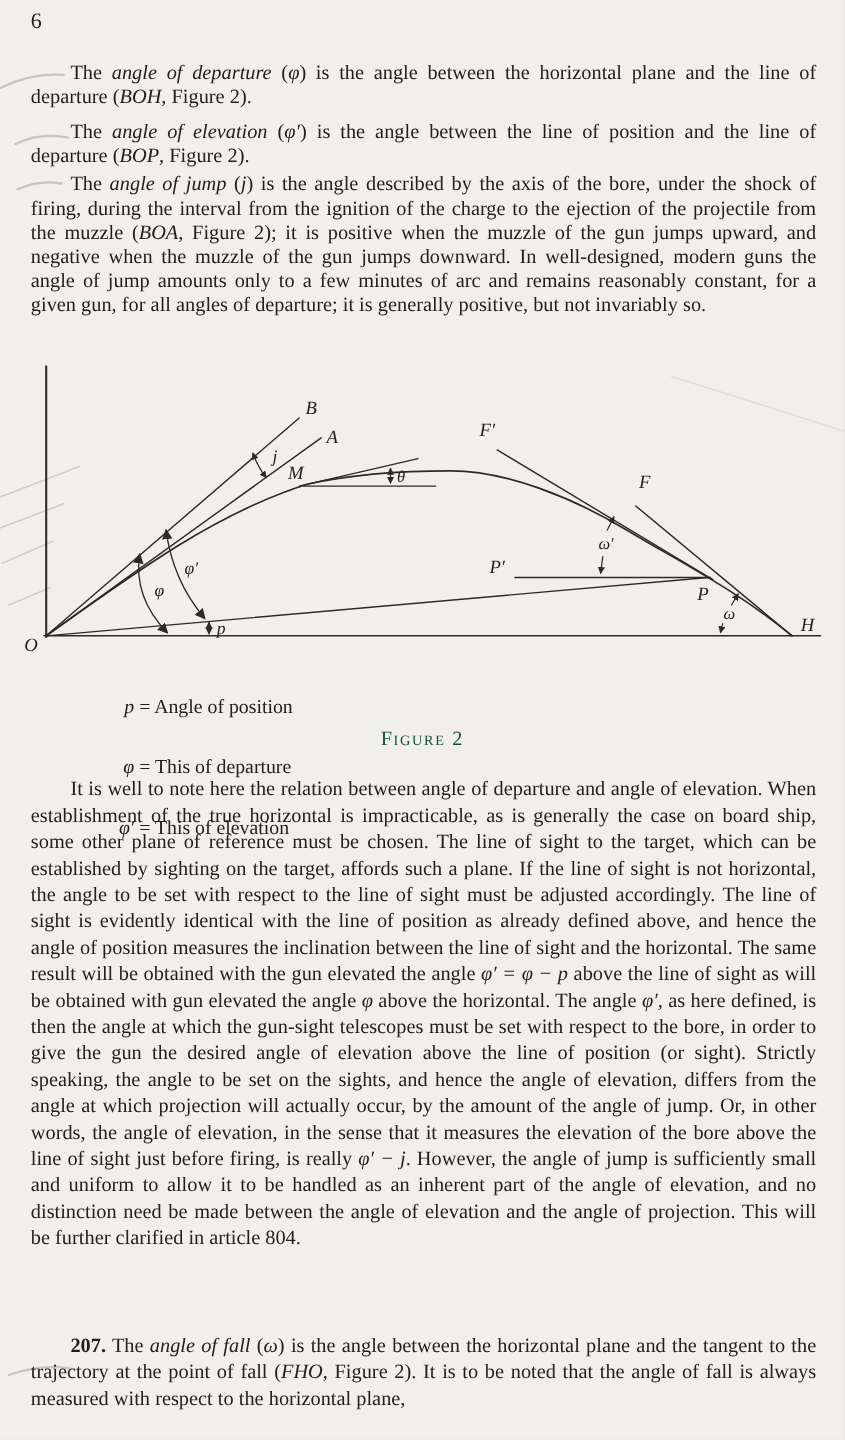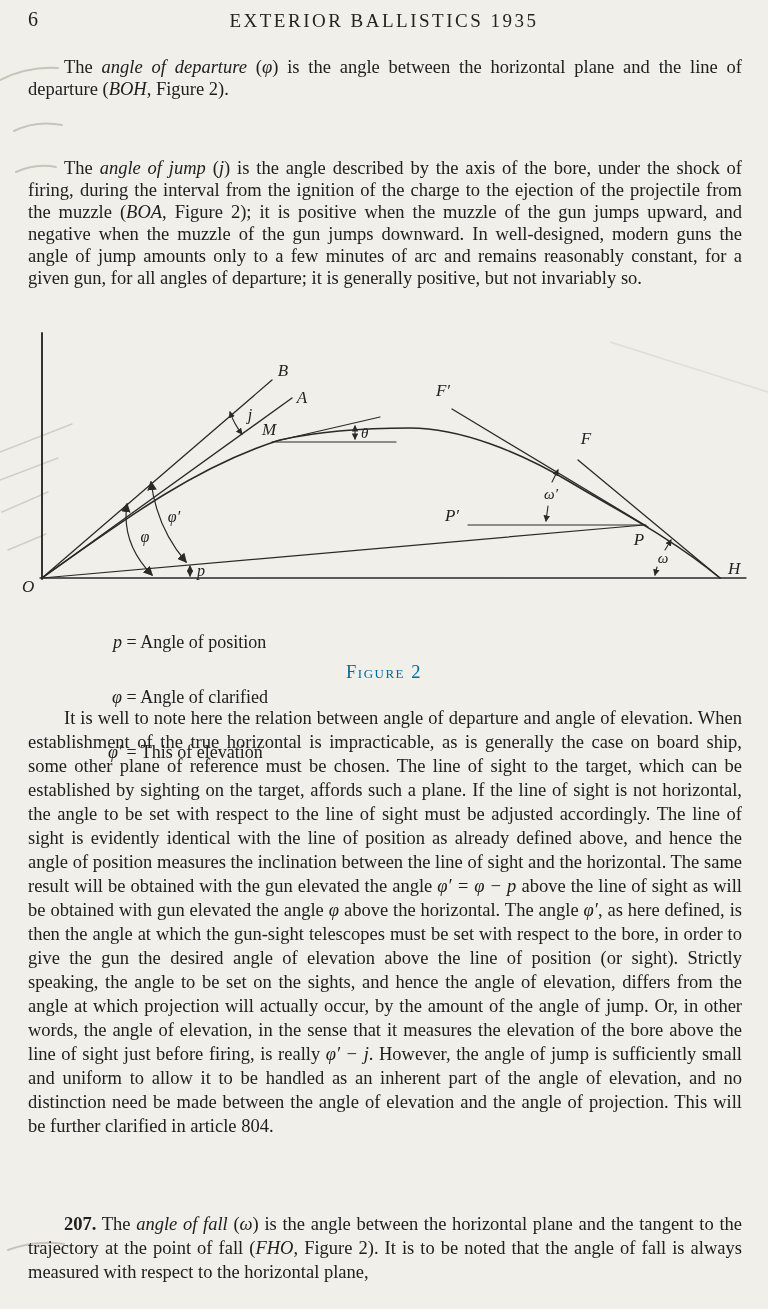--- a/index.html
+++ b/index.html
@@ -39,21 +39,21 @@
   .anglbl{font-size:16px;}
   .anglbl-sm{font-size:15px;}
   #legend{left:0;top:598px;width:768px;font-size:18px;color:#22201d;}
   .legend-col{position:absolute;top:0;}
   #legend-left{left:96px;}
   #legend-right{left:475px;}
   .legend-row{line-height:22px;white-space:nowrap;margin-top:33px;}
   .legend-row span:first-child{display:inline-block;width:26px;text-align:right;}
   #figure-caption{
     left:0;top:662px;width:768px;text-align:center;
-    font-size:18.5px;font-variant:small-caps;letter-spacing:1.5px;color:#0369a1;
+    font-size:18.5px;font-variant:small-caps;letter-spacing:1.5px;color:#14532d;
   }
 </style>
 </head>
 <body>
 
 <div id="page">
 
   <svg id="pencil-overlay" width="768" height="1309" viewBox="0 0 768 1309">
     <g fill="none" stroke="#b9b6ae" stroke-width="2" stroke-linecap="round" opacity="0.75">
       <path d="M 0,80 Q 28,66 58,68"></path>
@@ -64,23 +64,23 @@
     <g fill="none" stroke="#c4c1b8" stroke-width="1.5" stroke-linecap="round" opacity="0.7">
       <path d="M 0,452 L 72,424"></path>
       <path d="M 0,480 L 58,458"></path>
       <path d="M 2,512 L 48,492"></path>
       <path d="M 8,550 L 46,534"></path>
     </g>
     <path d="M 610,342 L 768,392" fill="none" stroke="#dedbd3" stroke-width="1.5" opacity="0.9"></path>
   </svg>
 
   <div id="page-number" class="abs layer">6</div>
-  <div id="header-title" class="abs layer">EXTERIOR BALLISTICS 1935</div>
 
   <div id="para-1" class="abs layer para" style="top:56px"><span>The </span><span class="it">angle of departure</span><span> (</span><span class="it">φ</span><span>) is the angle between the horizontal plane and the line of departure (</span><span class="it">BOH</span><span>, Figure 2).</span></div>
+  <div id="para-2" class="abs layer para" style="top:109px"><span>The </span><span class="it">angle of elevation</span><span> (</span><span class="it">φ′</span><span>) is the angle between the line of position and the line of departure (</span><span class="it">BOP</span><span>, Figure 2).</span></div>
   <div id="para-3" class="abs layer para" style="top:157px"><span>The </span><span class="it">angle of jump</span><span> (</span><span class="it">j</span><span>) is the angle described by the axis of the bore, under the shock of firing, during the interval from the ignition of the charge to the ejection of the projectile from the muzzle (</span><span class="it">BOA</span><span>, Figure 2); it is positive when the muzzle of the gun jumps upward, and negative when the muzzle of the gun jumps downward. In well-designed, modern guns the angle of jump amounts only to a few minutes of arc and remains reasonably constant, for a given gun, for all angles of departure; it is generally positive, but not invariably so.</span></div>
 
   <svg id="figure-svg" class="abs layer" width="768" height="270" viewBox="0 0 768 270">
     <defs>
       <marker id="ah" viewBox="0 0 10 10" refX="8.5" refY="5" markerWidth="8" markerHeight="8" orient="auto-start-reverse">
         <path d="M0,0 L10,5 L0,10 z" fill="#2b2a26"></path>
       </marker>
       <marker id="ahs" viewBox="0 0 10 10" refX="8.5" refY="5" markerWidth="6" markerHeight="6" orient="auto-start-reverse">
         <path d="M0,0 L10,5 L0,10 z" fill="#2b2a26"></path>
       </marker>
@@ -129,21 +129,21 @@
     <text class="anglbl" x="145" y="212" text-anchor="middle">φ</text>
     <text class="anglbl" x="174" y="192" text-anchor="middle">φ′</text>
     <text class="anglbl" x="201" y="246" text-anchor="middle">p</text>
     <text class="anglbl-sm" x="551" y="169" text-anchor="middle">ω′</text>
     <text class="anglbl-sm" x="663" y="233" text-anchor="middle">ω</text>
   </svg>
 
   <div id="legend" class="abs layer">
     <div id="legend-left" class="legend-col">
         <div class="legend-row"><span class="it">p</span><span> = Angle of position</span></div>
-        <div class="legend-row"><span class="it">φ</span><span> = Angle of clarified</span></div>
+        <div class="legend-row"><span class="it">φ</span><span> = This of departure</span></div>
         <div class="legend-row"><span class="it">φ′</span><span> = This of elevation</span></div>
       </div>
     <div id="legend-right" class="legend-col">
       </div>
   </div>
   <div id="figure-caption" class="abs layer">Figure 2</div>
 
   <div id="para-4" class="abs layer para" style="top:706px"><span>It is well to note here the relation between angle of departure and angle of elevation. When establishment of the true horizontal is impracticable, as is generally the case on board ship, some other plane of reference must be chosen. The line of sight to the target, which can be established by sighting on the target, affords such a plane. If the line of sight is not horizontal, the angle to be set with respect to the line of sight must be adjusted accordingly. The line of sight is evidently identical with the line of position as already defined above, and hence the angle of position measures the inclination between the line of sight and the horizontal. The same result will be obtained with the gun elevated the angle </span><span class="it">φ′ = φ − p</span><span> above the line of sight as will be obtained with gun elevated the angle </span><span class="it">φ</span><span> above the horizontal. The angle </span><span class="it">φ′</span><span>, as here defined, is then the angle at which the gun-sight telescopes must be set with respect to the bore, in order to give the gun the desired angle of elevation above the line of position (or sight). Strictly speaking, the angle to be set on the sights, and hence the angle of elevation, differs from the angle at which projection will actually occur, by the amount of the angle of jump. Or, in other words, the angle of elevation, in the sense that it measures the elevation of the bore above the line of sight just before firing, is really </span><span class="it">φ′ − j</span><span>. However, the angle of jump is sufficiently small and uniform to allow it to be handled as an inherent part of the angle of elevation, and no distinction need be made between the angle of elevation and the angle of projection. This will be further clarified in article 804.</span></div>
   <div id="para-5" class="abs layer para" style="top:1212px"><span class="bf">207.</span><span> The </span><span class="it">angle of fall</span><span> (</span><span class="it">ω</span><span>) is the angle between the horizontal plane and the tangent to the trajectory at the point of fall (</span><span class="it">FHO</span><span>, Figure 2). It is to be noted that the angle of fall is always measured with respect to the horizontal plane,</span></div>
 

